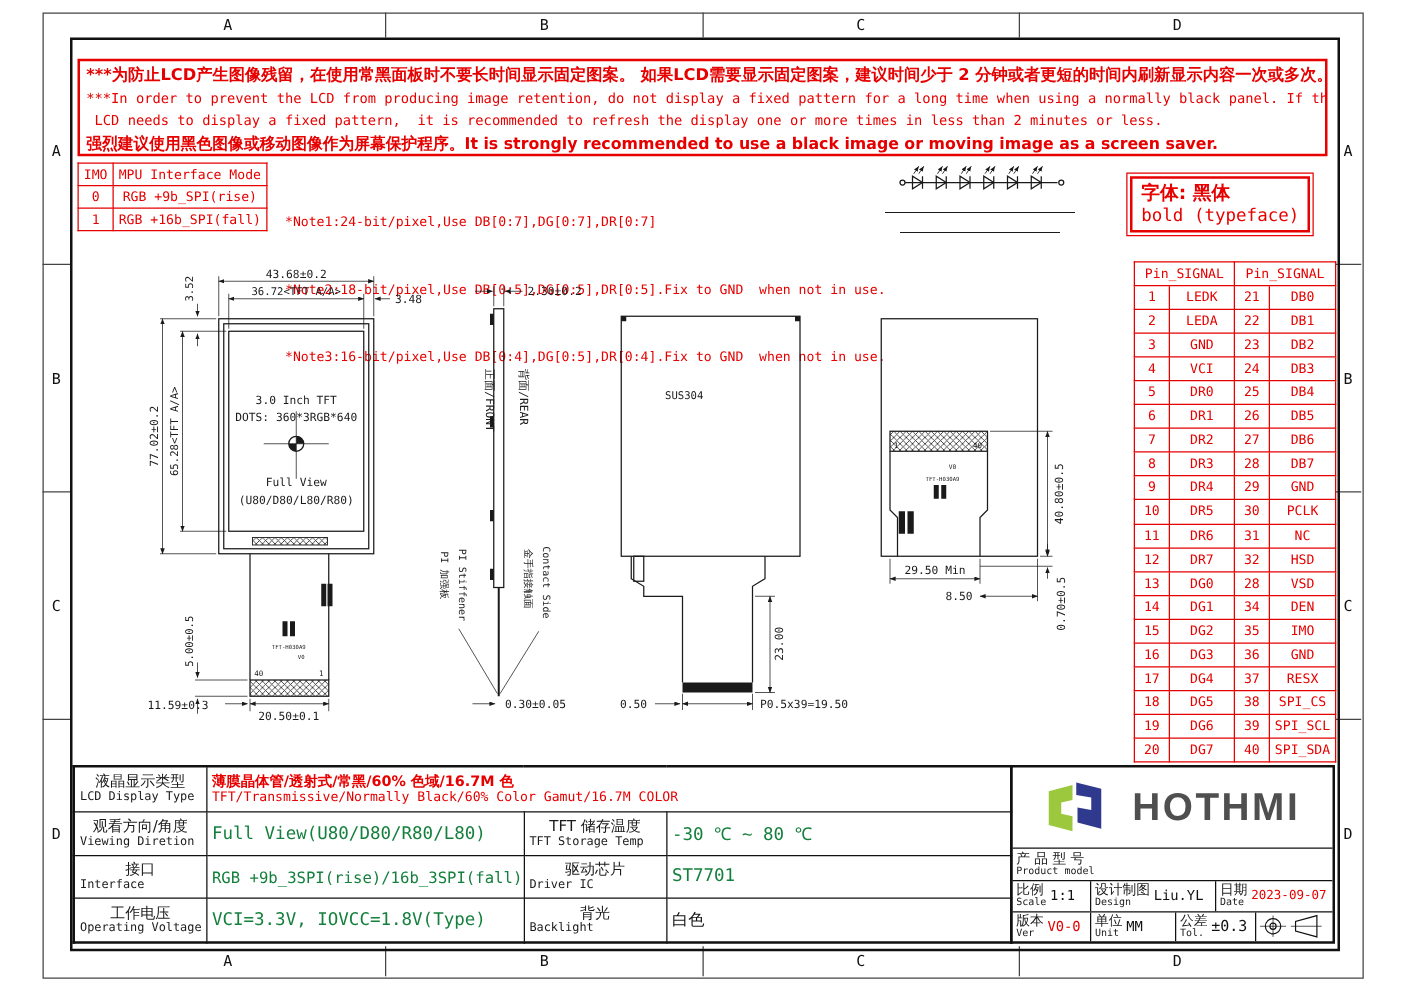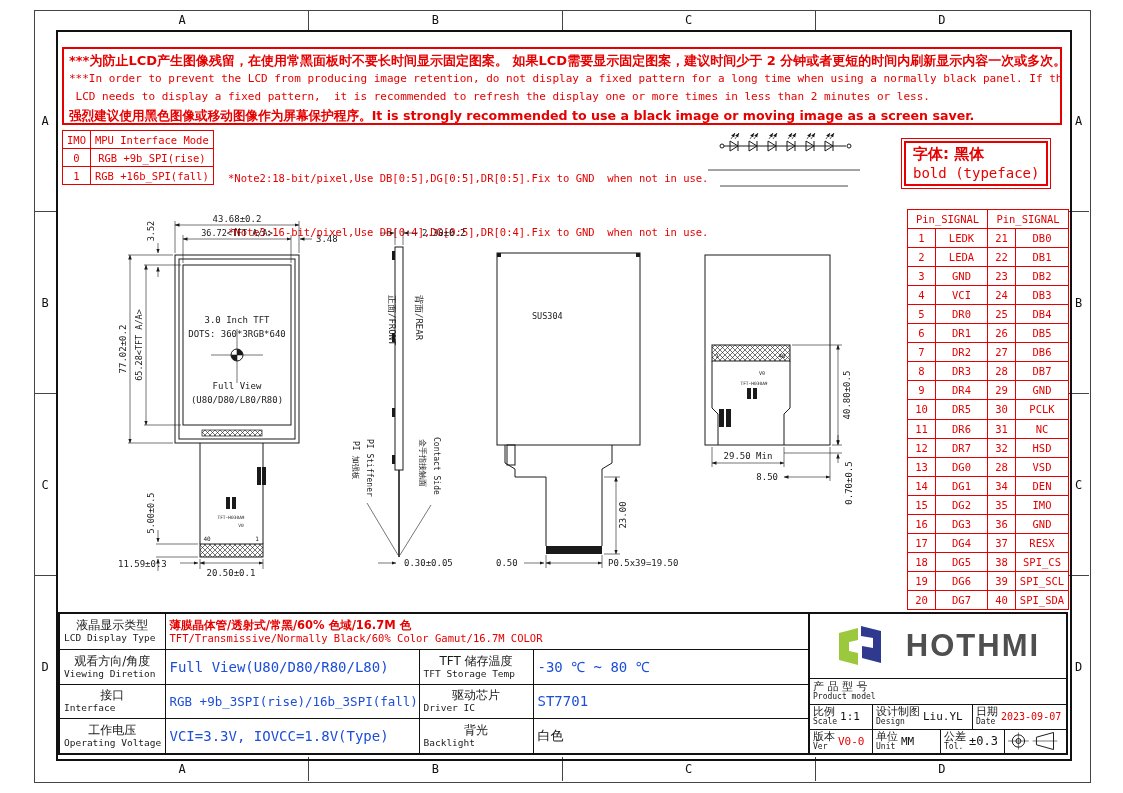--- a/index.html
+++ b/index.html
@@ -45,21 +45,21 @@
           font-weight:normal;overflow:hidden;white-space:nowrap;}
   
   .drawings{left:60px;top:195px;}
   .drawings text{font-family:"DejaVu Sans Mono",monospace;fill:#1a1a1a;stroke:none;}
   
   .spectbl{left:58px;top:612px;width:750px;height:143px;border-collapse:collapse;
            table-layout:fixed;border:2px solid #111;}
   .spectbl td{border:1px solid #111;padding:1px 4px;vertical-align:middle;overflow:hidden;}
   .lab .cn{font-size:12px;line-height:14px;white-space:nowrap;text-align:center;}
   .lab .en{font:9.5px "DejaVu Sans Mono",monospace;line-height:12px;white-space:nowrap;}
-  .val{color:#1d4ed8;font:14px "DejaVu Sans Mono",monospace;white-space:nowrap;}
+  .val{color:#15803d;font:14px "DejaVu Sans Mono",monospace;white-space:nowrap;}
   .val-sm{font-size:12.5px;}
   .val-blk{color:#111;font-size:13px;}
   .v2l .l1{font-size:11.5px;font-weight:bold;line-height:14px;color:#e60000;white-space:nowrap;}
   .v2l .l2{font:10.5px "DejaVu Sans Mono",monospace;line-height:13px;color:#e60000;white-space:nowrap;}
   
   .titleblock{left:808px;top:612px;width:260px;height:143px;border:2px solid #111;
               box-sizing:border-box;display:flex;flex-direction:column;}
   .tb-logo{height:64px;display:flex;align-items:center;justify-content:center;gap:4px;}
   .brand{font-family:"Liberation Sans",sans-serif;font-weight:bold;font-size:31px;
          color:#4f4f4f;letter-spacing:2px;margin-left:20px;}
@@ -127,20 +127,21 @@
 
         <tr>
           <td>1</td>
           <td>RGB +16b_SPI(fall)</td>
         </tr>
 
     </tbody>
   </table>
 
   <div class="abs notes">
+    <div>*Note1:24-bit/pixel,Use DB[0:7],DG[0:7],DR[0:7]</div>
     <div>*Note2:18-bit/pixel,Use DB[0:5],DG[0:5],DR[0:5].Fix to GND  when not in use.</div>
     <div>*Note3:16-bit/pixel,Use DB[0:4],DG[0:5],DR[0:4].Fix to GND  when not in use.</div>
   </div>
 
   <svg class="abs ledsvg" width="198" height="64" viewBox="0 0 198 64">
     <defs>
       <marker id="la" markerWidth="8" markerHeight="6" refX="6" refY="2.5" orient="auto">
         <path d="M0,0 L6,2.5 L0,5 Z" fill="#1a1a1a"></path>
       </marker>
     </defs>

